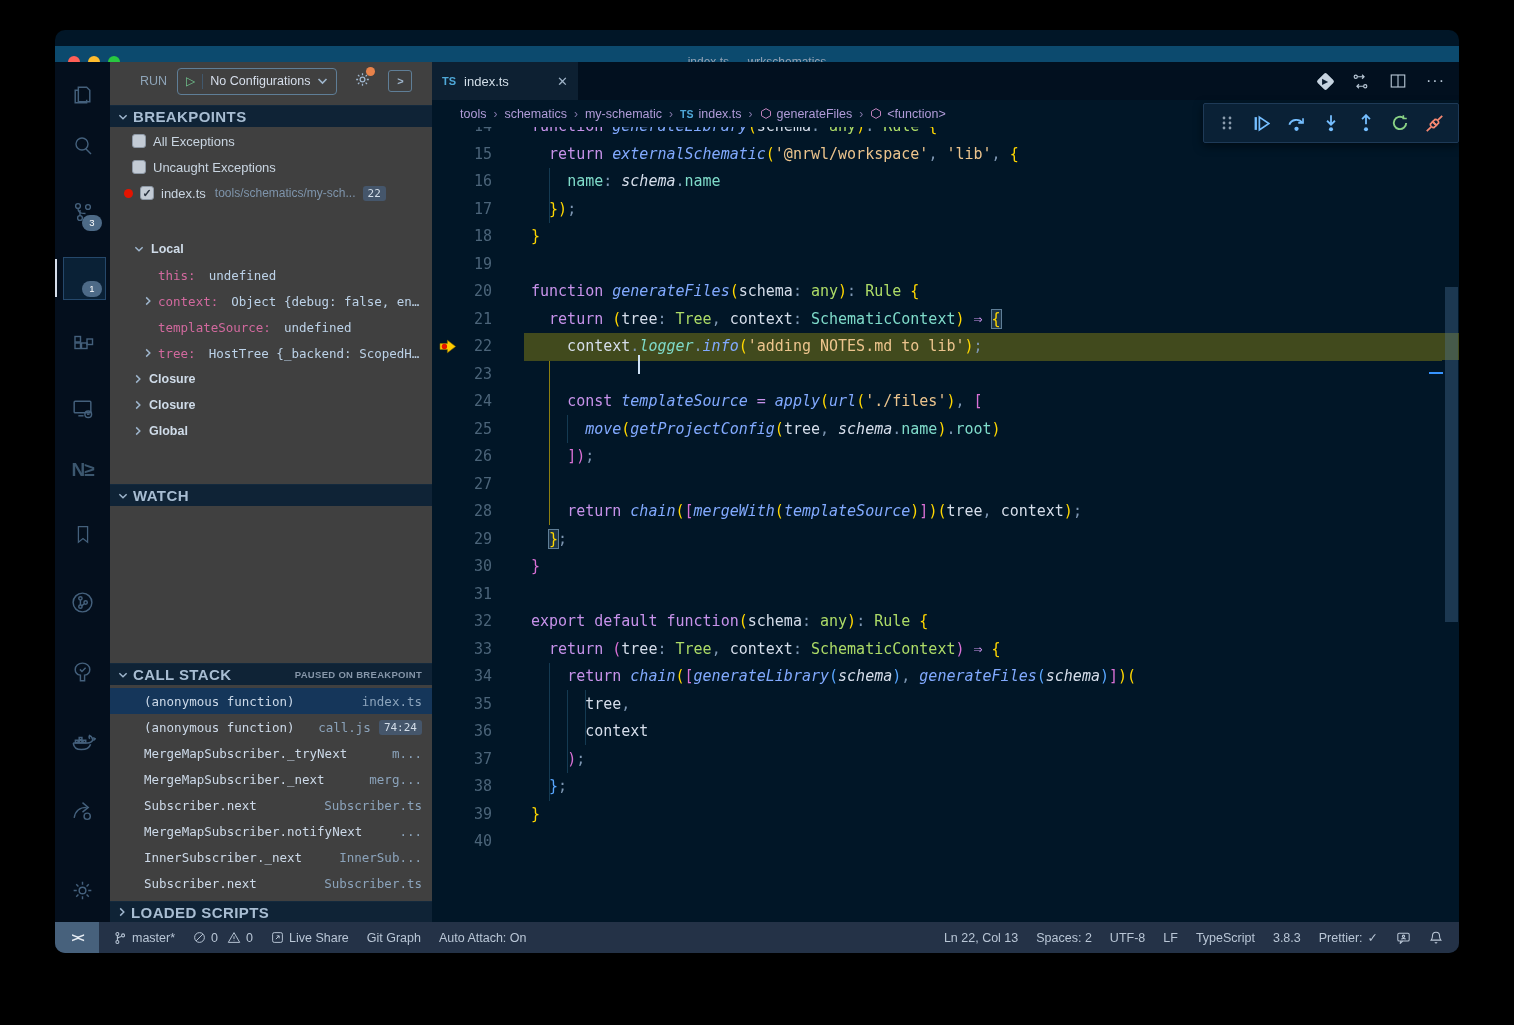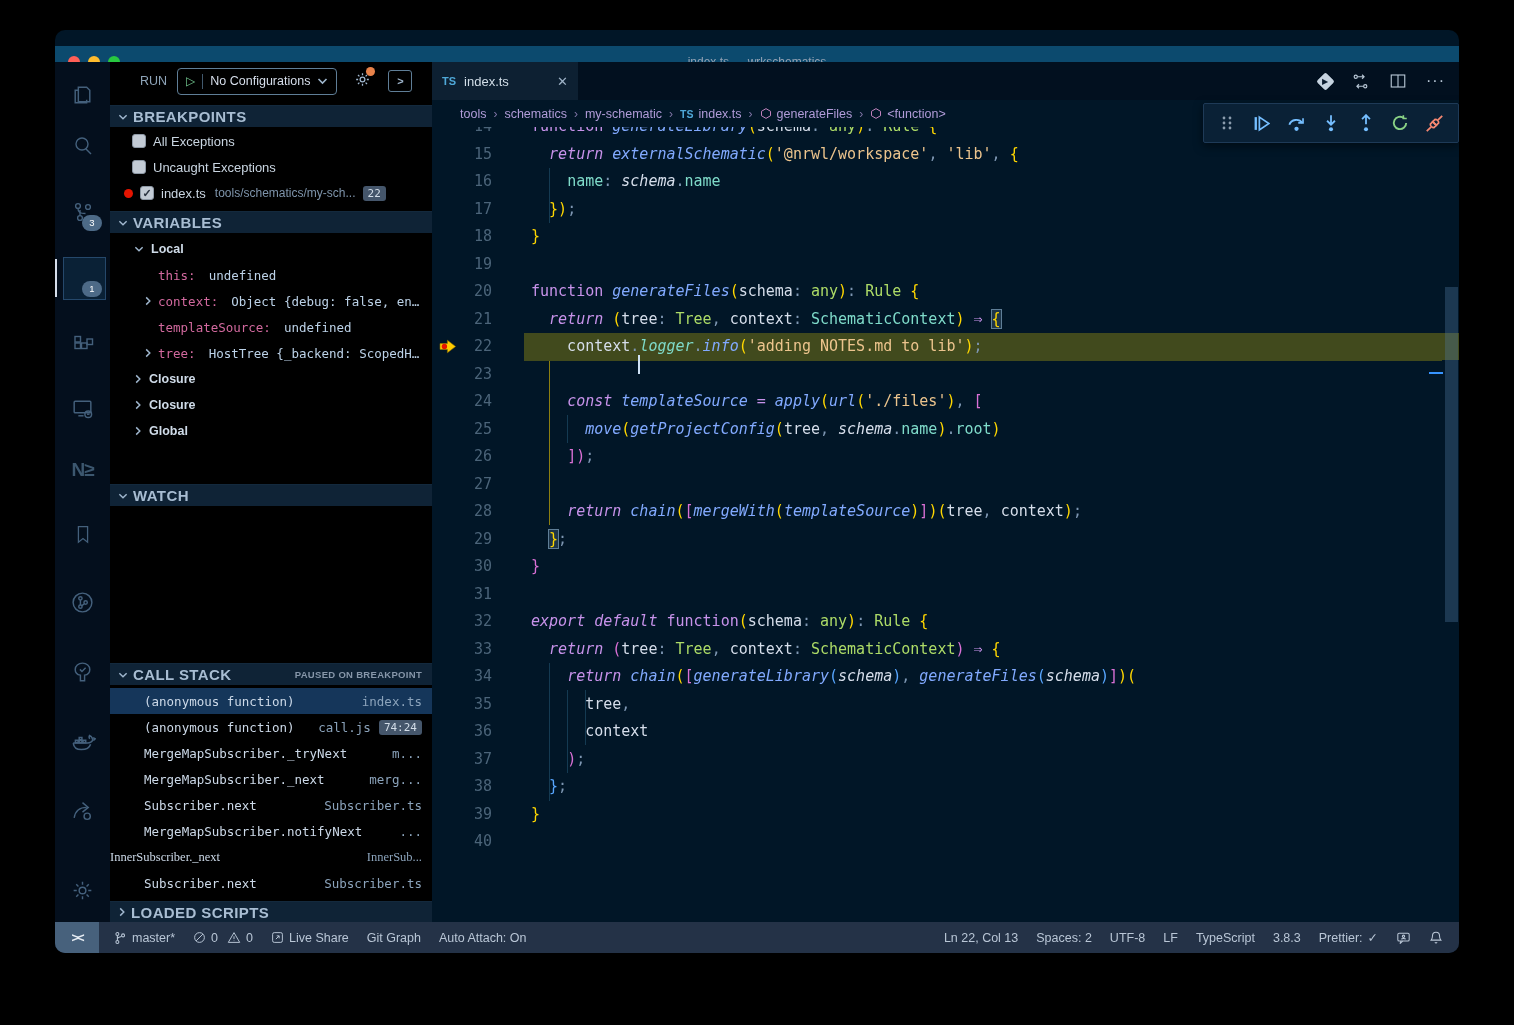--- a/index.html
+++ b/index.html
@@ -19,21 +19,21 @@
   .ab-item svg{stroke:#44607c;fill:none;stroke-width:1.4;}
   .ab-item.active{color:#a8c3da;}
   .ab-item.active svg{stroke:#a8c3da;}
   .ab-item.active::before{content:"";position:absolute;left:0;top:7px;bottom:7px;width:2px;background:#d6deeb;}
   .ab-item.active .ab-box{position:absolute;left:8px;top:5px;width:41px;height:41px;border:1px solid #25486b;background:#0a2136;}
   .ab-badge{position:absolute;right:8px;bottom:7px;min-width:16px;height:16px;border-radius:9px;background:#4d6a87;
     color:#fff;font-size:9.5px;line-height:16px;text-align:center;padding:0 2px;}
   .ab-bottom{position:absolute;bottom:0;left:0;width:55px;}
   .nx-glyph{font-size:19px;font-weight:bold;color:#3c576f;letter-spacing:-1px;}
   
-  .sidebar{position:absolute;left:55px;top:32px;width:322px;height:860px;background:#000000;border-right:1px solid #0d2132;}
+  .sidebar{position:absolute;left:55px;top:32px;width:322px;height:860px;background:#404040;border-right:1px solid #0d2132;}
   .runbar{position:absolute;left:0;top:0;width:100%;height:38px;display:flex;align-items:center;padding-left:30px;box-sizing:border-box;}
   .run-label{color:#8ea4b8;font-size:12.5px;margin-right:10px;}
   .run-select{display:flex;align-items:center;border:1px solid #5f7e97;border-radius:4px;height:25px;padding:0 8px;gap:7px;color:#d6deeb;font-size:12.5px;}
   .run-play{color:#73c991;font-size:12px;}
   .run-sep{width:1px;height:15px;background:#41586d;}
   .chev{stroke:#9fb6cd;fill:none;stroke-width:1.6;}
   .gear-wrap{position:relative;margin-left:16px;}
   .gear-dot{position:absolute;right:-3px;top:-3px;width:9px;height:9px;border-radius:50%;background:#e8824a;}
   .console-btn{margin-left:16px;width:22px;height:20px;border:1px solid #5f7e97;border-radius:3px;color:#9fb6cd;
     font-size:11px;display:flex;align-items:center;justify-content:center;font-weight:bold;}
@@ -75,21 +75,21 @@
   .bc-ts{color:#4fa8d8;font-size:10.5px;font-weight:bold;}
   .bc-item{display:flex;align-items:center;gap:5px;}
   
   .viewport{position:absolute;left:0;top:65px;width:1027px;height:795px;overflow:hidden;}
   .cl{position:absolute;left:0;right:0;height:27.5px;white-space:pre;
     font-family:"DejaVu Sans Mono",monospace;font-size:15px;line-height:27.5px;color:#d6deeb;}
   .ln{position:absolute;left:0;width:60px;text-align:right;color:#4b6479;}
   .ct{position:absolute;left:99px;top:0;}
   .hl-bar{position:absolute;left:92px;right:17px;top:0;bottom:0;background:#414a1d;}
   .bp-arrow{position:absolute;left:7px;top:6px;}
-  .tk-kw{color:#c792ea;font-style:italic}.tk-kwu{color:#c792ea}
+  .tk-kw{color:#c792ea;}.tk-kwu{color:#c792ea}
   .tk-fn{color:#82aaff;font-style:italic}
   .tk-v{color:#d6deeb}.tk-vi{color:#d6deeb;font-style:italic}
   .tk-ty{color:#addb67}.tk-ty2{color:#7fdbca}
   .tk-p{color:#7e97b3}
   .tk-pr{color:#7fdbca}.tk-pri{color:#7fdbca;font-style:italic}
   .tk-s{color:#ecc48d}
   .tk-op{color:#c792ea}
   .tk-bg{color:#ffd700}.tk-bp{color:#da70d6}.tk-bb{color:#58a6ff}
   .tk-bxg{color:#ffd700;background:rgba(95,126,151,.3);outline:1px solid #5f7e97;}
   .cursor{display:inline-block;width:0;position:relative;}
@@ -259,26 +259,20 @@
       <span class="bp-label">All Exceptions</span>
     </div>
     <div class="bp-row" style="top:118px;padding-left:30px;">
       <div class="bp-dot"></div>
       <div class="cb">✓</div>
       <span class="bp-label">index.ts</span>
       <span class="bp-path">tools/schematics/my-sch...</span>
       <span class="badge">22</span>
     </div>
 
-    <div class="sec-hdr" style="top:149px;">
-      <svg class="chev" width="10" height="8" viewBox="0 0 11 8">
-          <path d="M1.5 2l4 4 4-4"></path>
-        </svg>
-      <span class="sec-title">VARIABLES</span>
-    </div>
     <div id="variables-body">
         <div class="var-row" style="top: 174px; padding-left: 24px; gap: 7px;">
           <svg class="chev chev-svg" width="10" height="8" viewBox="0 0 11 8">
             <path d="M1.5 2l4 4 4-4"></path>
           </svg>
           <span class="scope-label">Local</span>
         </div>
         <div class="var-row" style="top: 200px; padding-left: 48px; gap: 6px;">
           <span class="var-name">this:</span>
           <span class="var-val">undefined</span>
@@ -366,21 +360,21 @@
           <span class="cs-file">
             <span>Subscriber.ts</span>
           </span>
         </div>
         <div class="cs-row" style="top: 756px; padding-left: 34px;">
           <span class="cs-name">MergeMapSubscriber.notifyNext</span>
           <span class="cs-file">
             <span>...</span>
           </span>
         </div>
-        <div class="cs-row" style="top: 782px;  font-family: Liberation Serif, serif;">
+        <div class="cs-row" style="top: 782px; padding-left: 34px;">
           <span class="cs-name">InnerSubscriber._next</span>
           <span class="cs-file">
             <span>InnerSub...</span>
           </span>
         </div>
         <div class="cs-row" style="top: 808px; padding-left: 34px;">
           <span class="cs-name">Subscriber.next</span>
           <span class="cs-file">
             <span>Subscriber.ts</span>
           </span>

